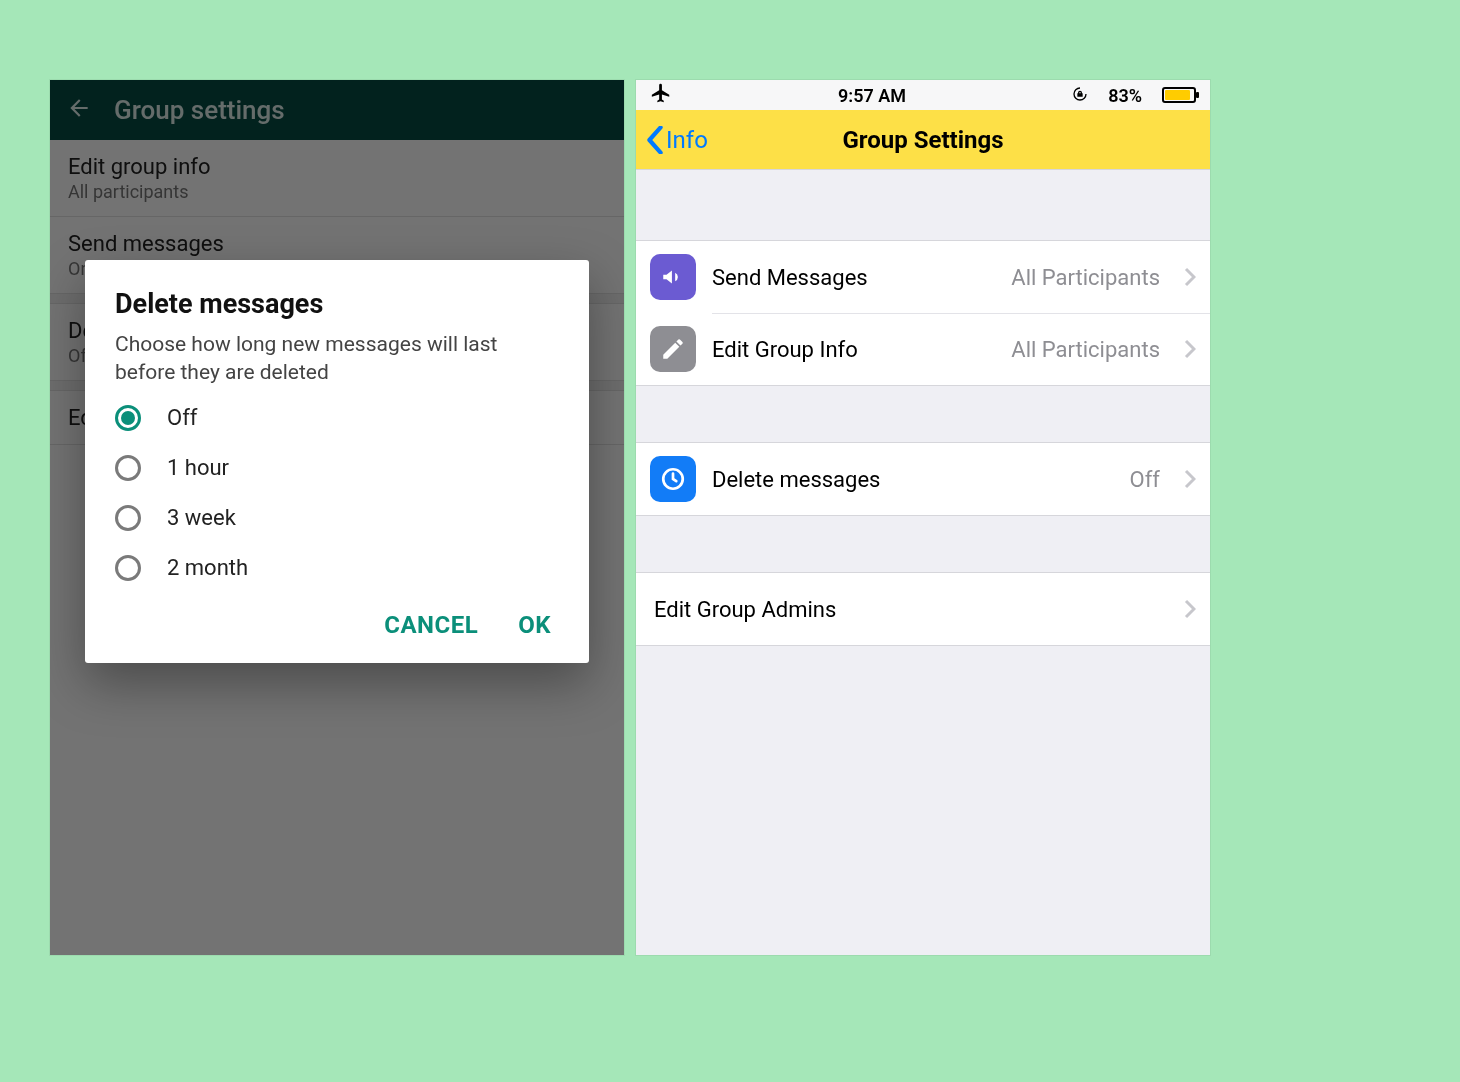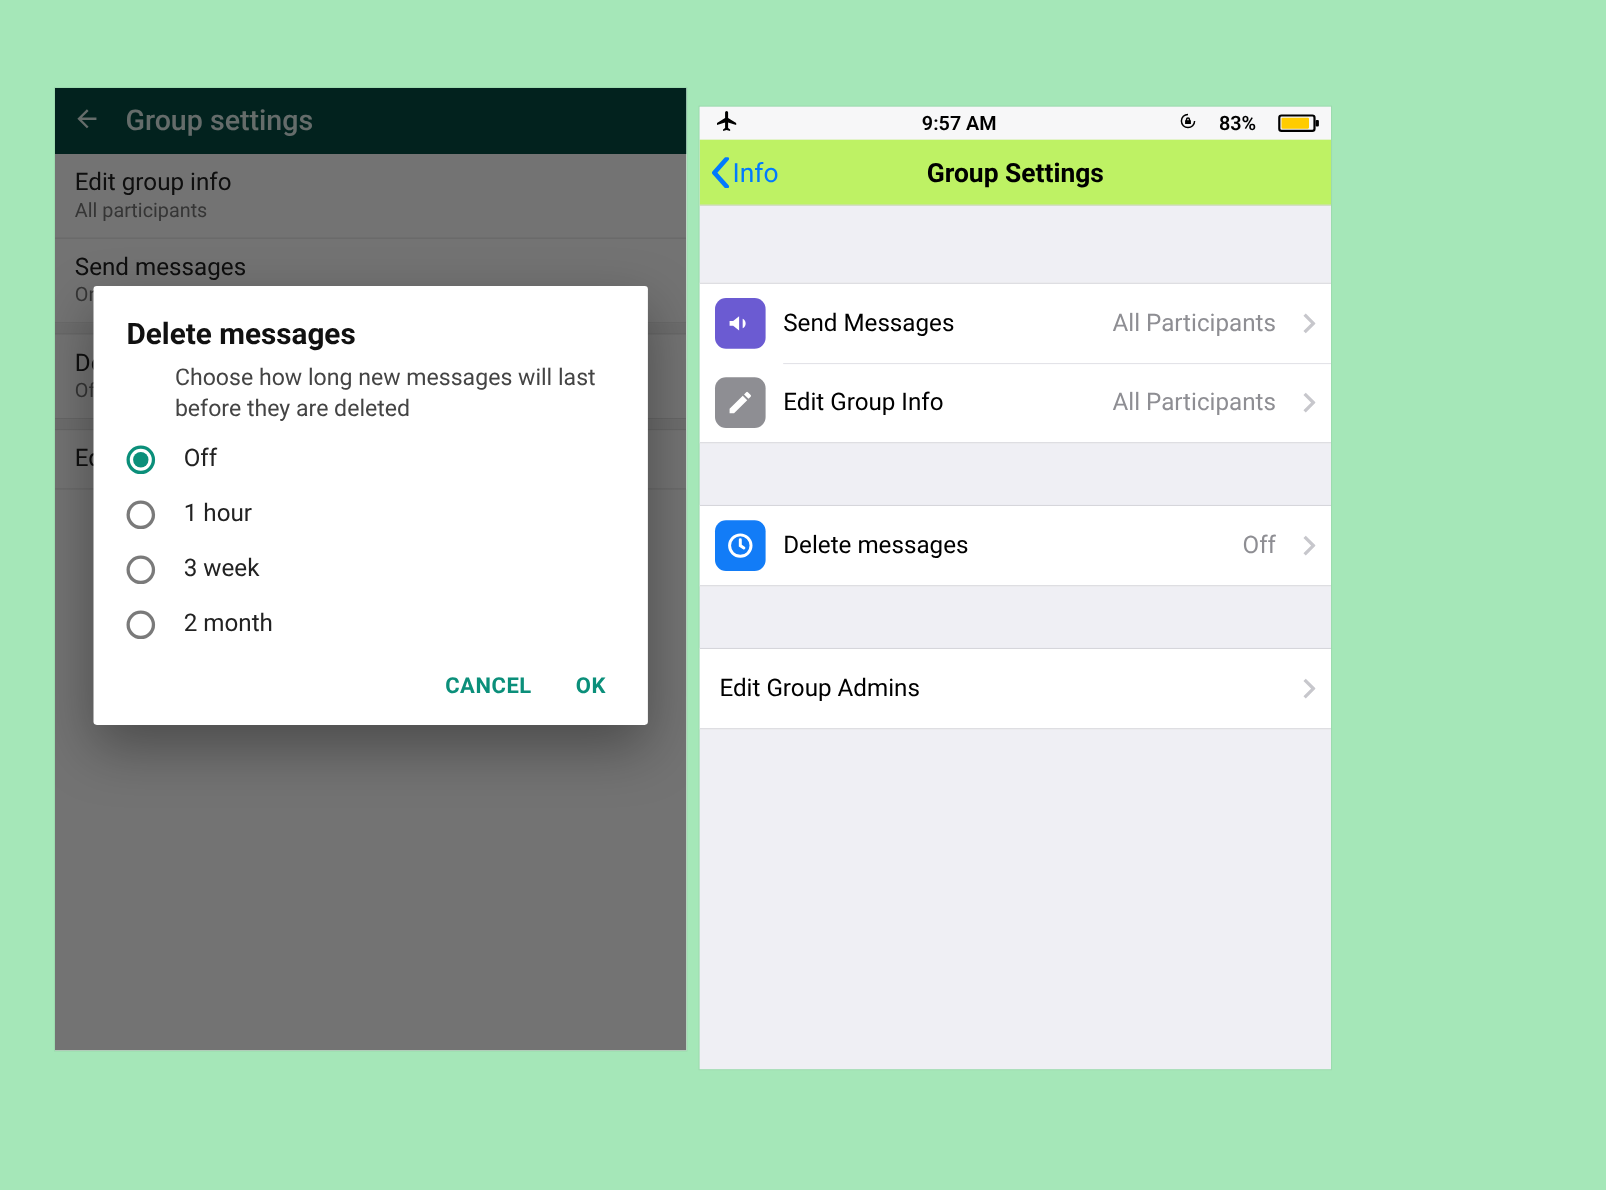--- a/index.html
+++ b/index.html
@@ -12,20 +12,21 @@
     position: relative;
   }
   .stage {
     position: absolute;
     left: 50px;
     top: 80px;
     width: 1160px;
     height: 875px;
     display: flex;
     gap: 12px;
+    align-items: flex-end;
   }
   
   .android {
     width: 575px;
     height: 875px;
     background: #fff;
     position: relative;
     overflow: hidden;
     box-shadow: 0 0 0 1px rgba(0,0,0,.05);
   }
@@ -56,39 +57,39 @@
   .dialog {
     position: absolute;
     left: 35px; right: 35px;
     top: 180px;
     background: #fff;
     border-radius: 3px;
     box-shadow: 0 20px 50px rgba(0,0,0,.35);
     padding: 28px 30px 18px 30px;
   }
   .dialog-title { font-size: 27px; font-weight: 700; color: #111; margin-bottom: 10px; }
-  .dialog-sub   { font-size: 21px; color: #444; line-height: 1.35; margin-bottom: 18px; margin-left: 44px; }
+  .dialog-sub   { font-size: 21px; color: #444; line-height: 1.35; margin-bottom: 18px; }
   .opt-list { display: flex; flex-direction: column; gap: 24px; margin-bottom: 24px; }
   .opt {
     display: flex; align-items: center; gap: 26px;
     font-size: 22px; color: #222;
   }
   .radio {
     width: 26px; height: 26px; border-radius: 50%;
     border: 3px solid #7a7a7a;
     display: flex; align-items: center; justify-content: center;
     flex-shrink: 0;
   }
   .radio.selected { border-color: #0b8f7a; }
   .radio.selected::after {
     content: ""; width: 14px; height: 14px; border-radius: 50%; background: #0b8f7a;
   }
   .dialog-actions {
     display: flex; justify-content: flex-end; gap: 40px;
-    font-size: 20px; font-weight: 700; color: #0b8f7a;
+    font-size: 24px; font-weight: 700; color: #0b8f7a;
     padding: 6px 8px 6px 0;
   }
   .dialog-actions span { letter-spacing: .5px; cursor: pointer; }
 
   
   .ios {
     width: 575px;
     height: 875px;
     background: #efeff4;
     position: relative;
@@ -107,21 +108,21 @@
   .battery {
     width: 34px; height: 16px; border: 2px solid #000; border-radius: 3px; position: relative;
   }
   .battery::after {
     content: ""; position: absolute; right: -5px; top: 3px; width: 3px; height: 6px; background: #000; border-radius: 1px;
   }
   .battery .fill { position: absolute; left: 1px; top: 1px; bottom: 1px; width: 83%; background: #ffcc00; border-radius: 1px; }
 
   .nav {
     height: 60px;
-    background: #bef264;
+    background: #fde047;
     border-bottom: 1px solid #d6d6db;
     display: flex; align-items: center;
     padding: 0 10px;
     position: relative;
   }
   .nav-back { display: flex; align-items: center; gap: 2px; color: #007aff; font-size: 24px; }
   .nav-back svg { width: 18px; height: 28px; }
   .nav-title {
     position: absolute; left: 0; right: 0;
     text-align: center; font-size: 24px; font-weight: 700; color: #000;

